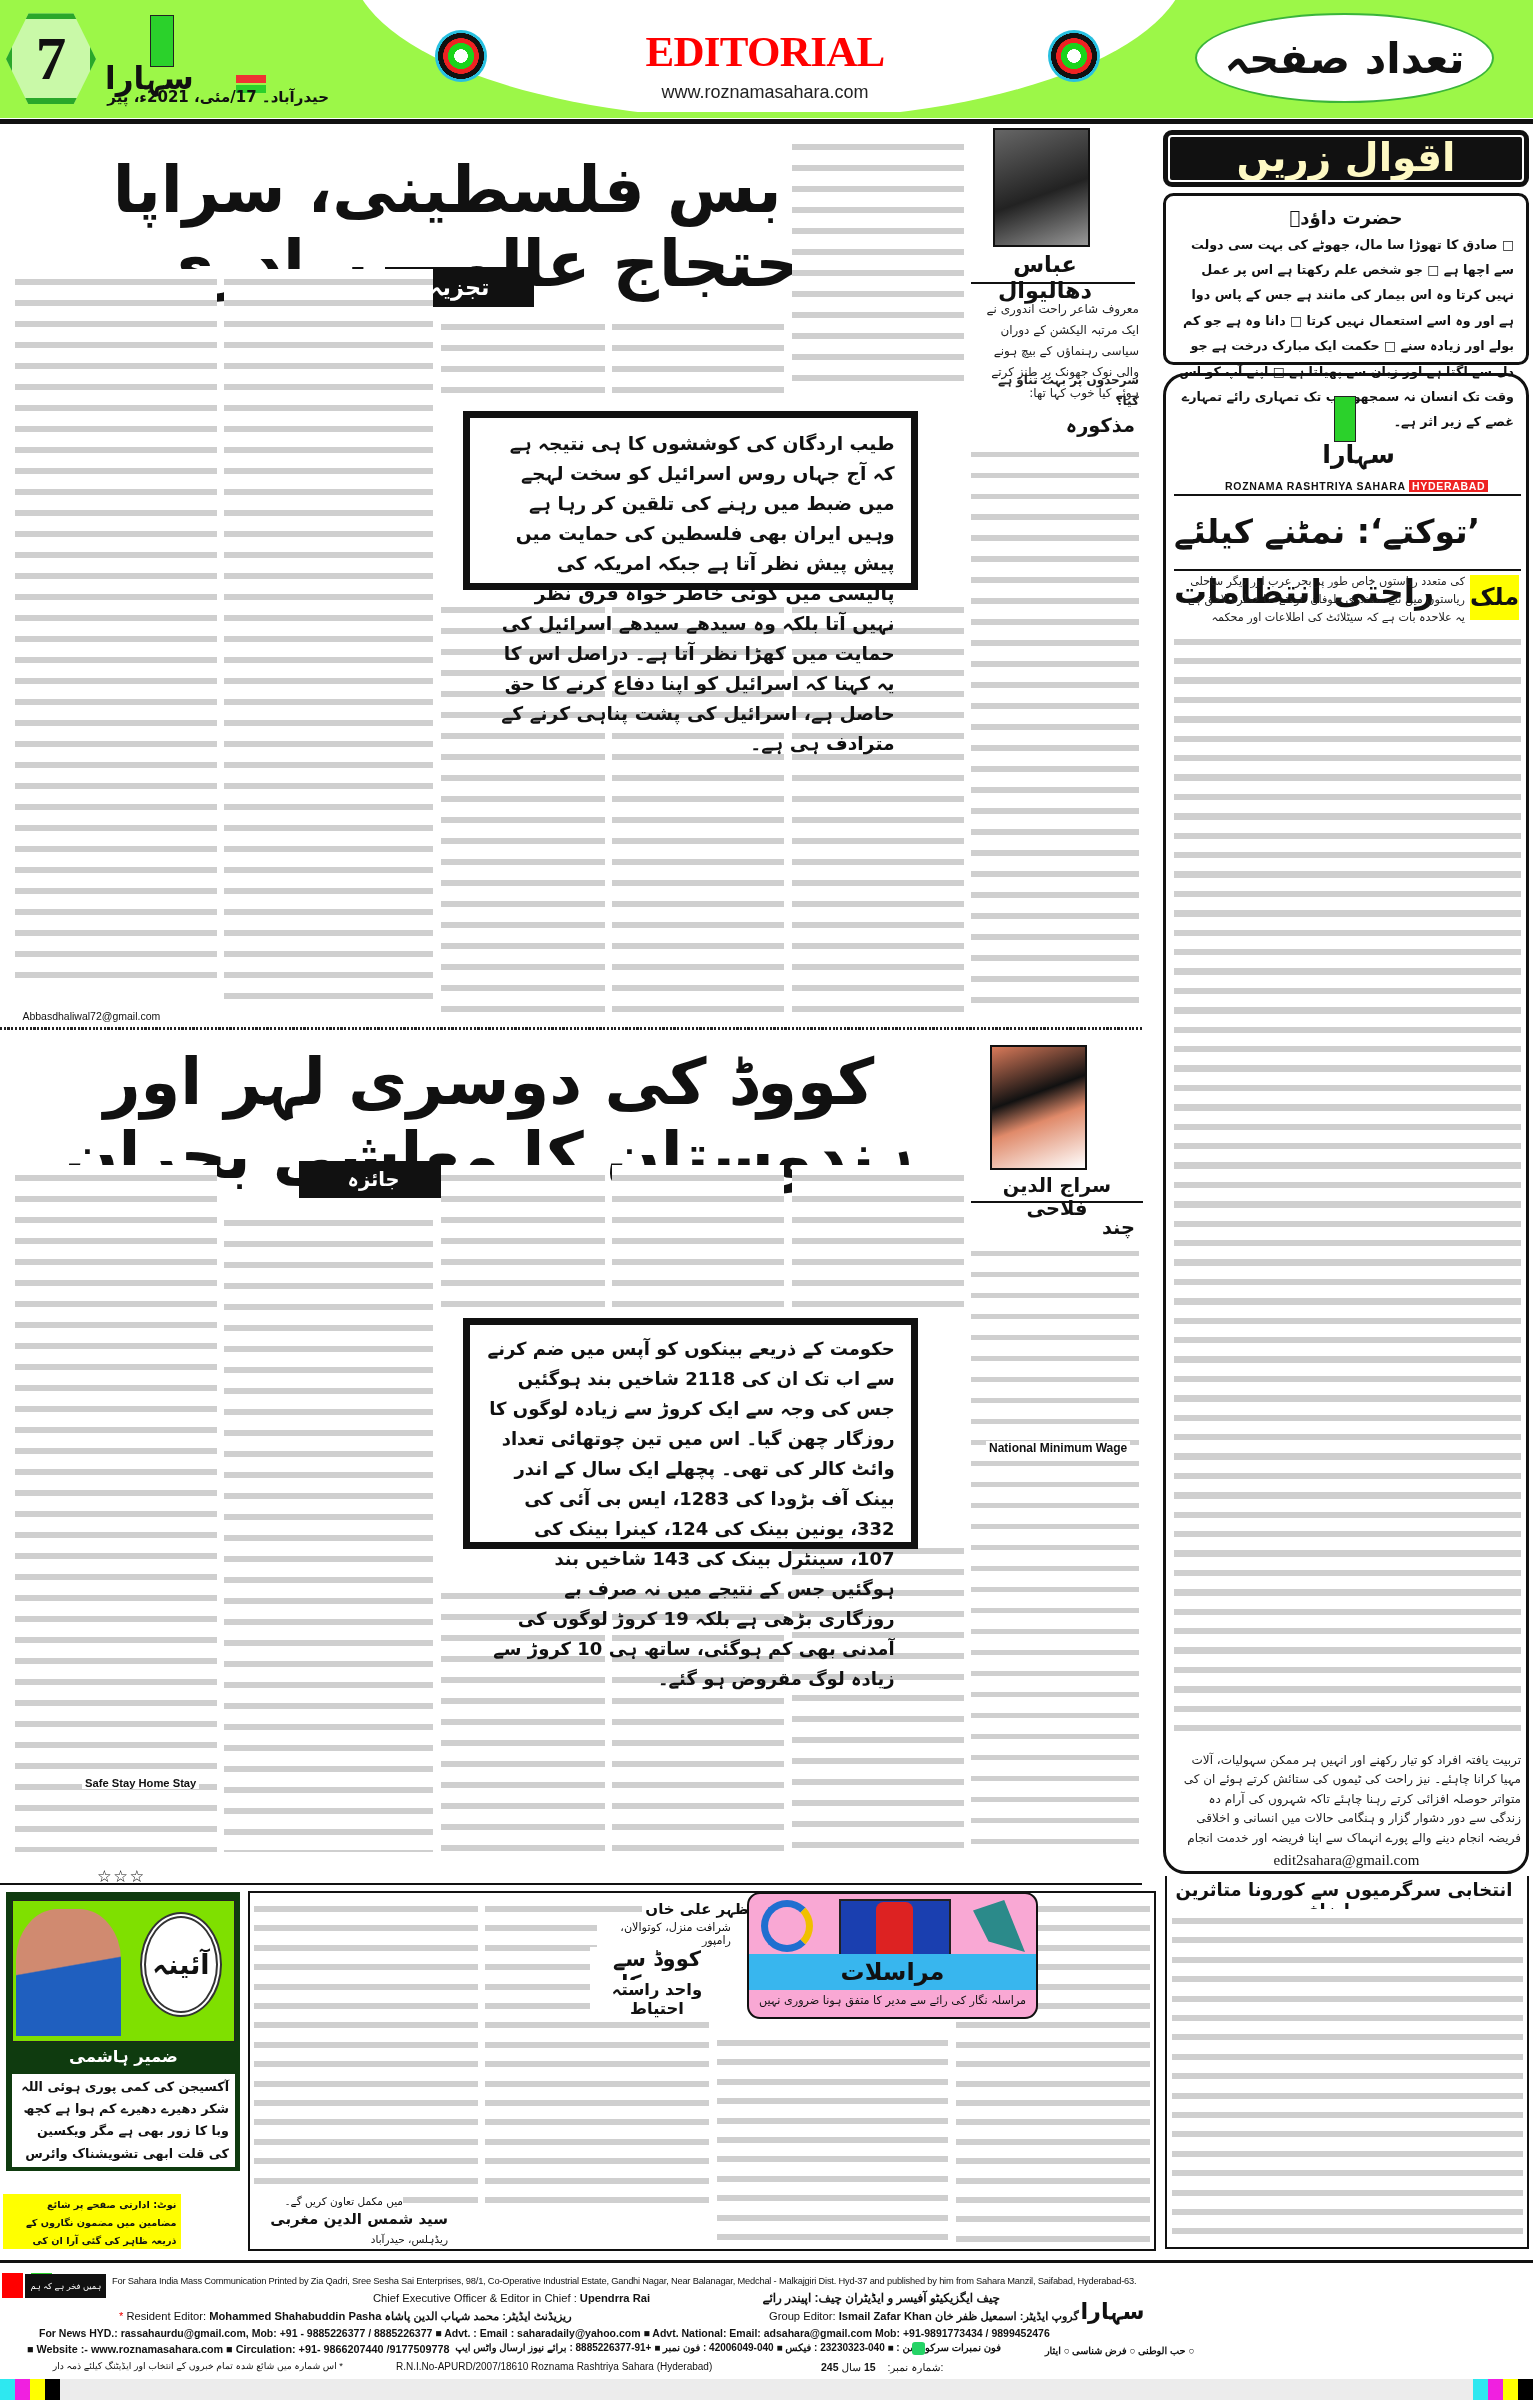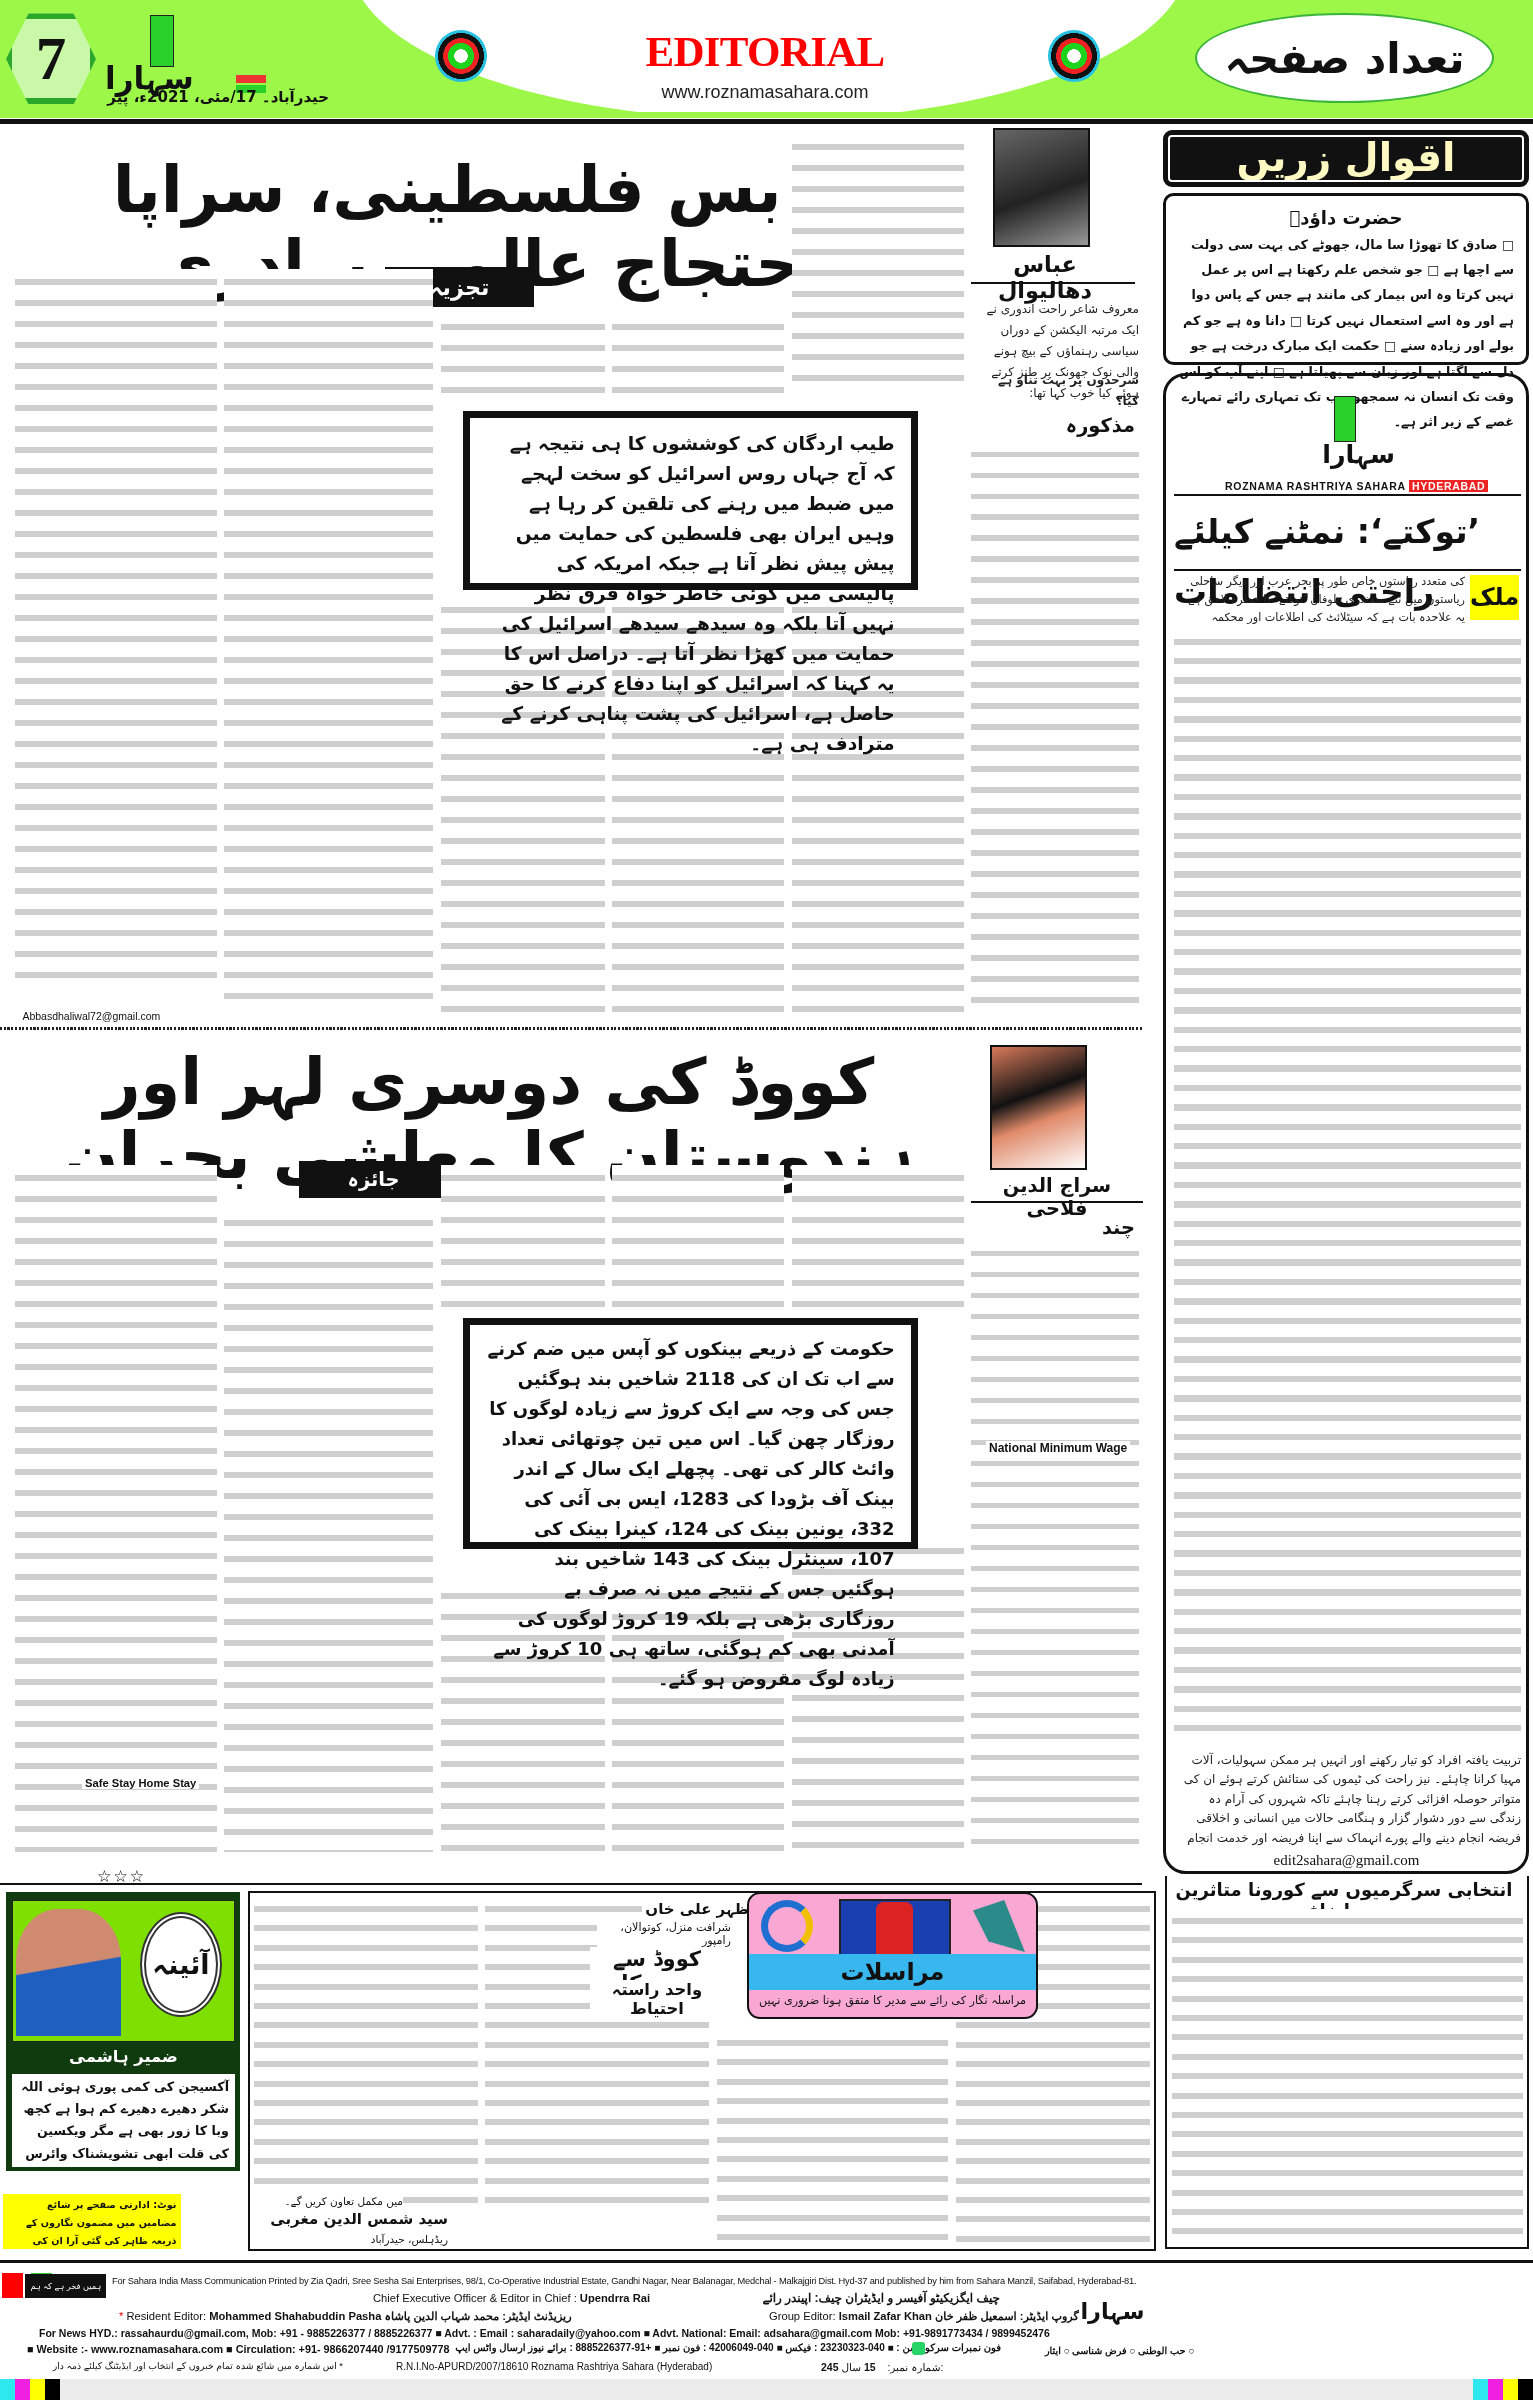--- a/index.html
+++ b/index.html
@@ -169,21 +169,21 @@
 <div class="abs rtl" style="left:254px;top:2195px;width:149px;font-size:10.5px;background:#fff">میں مکمل تعاون کریں گے۔</div>
 <div class="abs rtl" style="left:254px;top:2210px;width:194px;font-size:15px;font-weight:bold;background:#fff">سید شمس الدین مغربی</div>
 <div class="abs rtl" style="left:329px;top:2233px;width:119px;font-size:10.5px;background:#fff">ریڈہلس، حیدرآباد</div>
 
 <div class="abs rule" style="left:0;top:2260px;width:1534px;height:3px"></div>
 <div class="abs" style="left:1.5px;top:2273px">
   <span class="swatch" style="background:#f00"></span>
   <span class="swatch" style="background:#2bd12b;margin-left:4.5px"></span>
 </div>
 <div class="abs rtl" style="left:25.4px;top:2274px;width:81px;height:24px;background:#111;color:#fff;font-size:8.2px;line-height:24px;text-align:center">ہمیں فخر ہے کہ ہم ہندوستانی ہیں</div>
-<div class="abs footer-small" style="left:112px;top:2276px;font-size:9.3px;letter-spacing:-0.2px">For Sahara India Mass Communication Printed by Zia Qadri, Sree Sesha Sai Enterprises, 98/1, Co-Operative Industrial Estate, Gandhi Nagar, Near Balanagar, Medchal - Malkajgiri Dist. Hyd-37 and published by him from Sahara Manzil, Saifabad, Hyderabad-81.</div>
+<div class="abs footer-small" style="left:112px;top:2276px;font-size:9.3px;letter-spacing:-0.2px">For Sahara India Mass Communication Printed by Zia Qadri, Sree Sesha Sai Enterprises, 98/1, Co-Operative Industrial Estate, Gandhi Nagar, Near Balanagar, Medchal - Malkajgiri Dist. Hyd-37 and published by him from Sahara Manzil, Saifabad, Hyderabad-63.</div>
 
 <div class="abs footer-small" style="left:373px;top:2292px">
   <span>Chief Executive Officer &amp; Editor in Chief :</span>
   <span class="footer-bold">Upendrra Rai</span>
 </div>
 <div class="abs rtl footer-small footer-bold" style="left:582px;top:2291px;width:418px;font-size:12px">چیف ایگزیکیٹو آفیسر و ایڈیٹران چیف: اپیندر رائے</div>
 
 <div class="abs footer-small" style="left:119px;top:2310px">
   <span style="color:#e00">*</span>
   <span>Resident Editor:</span>

